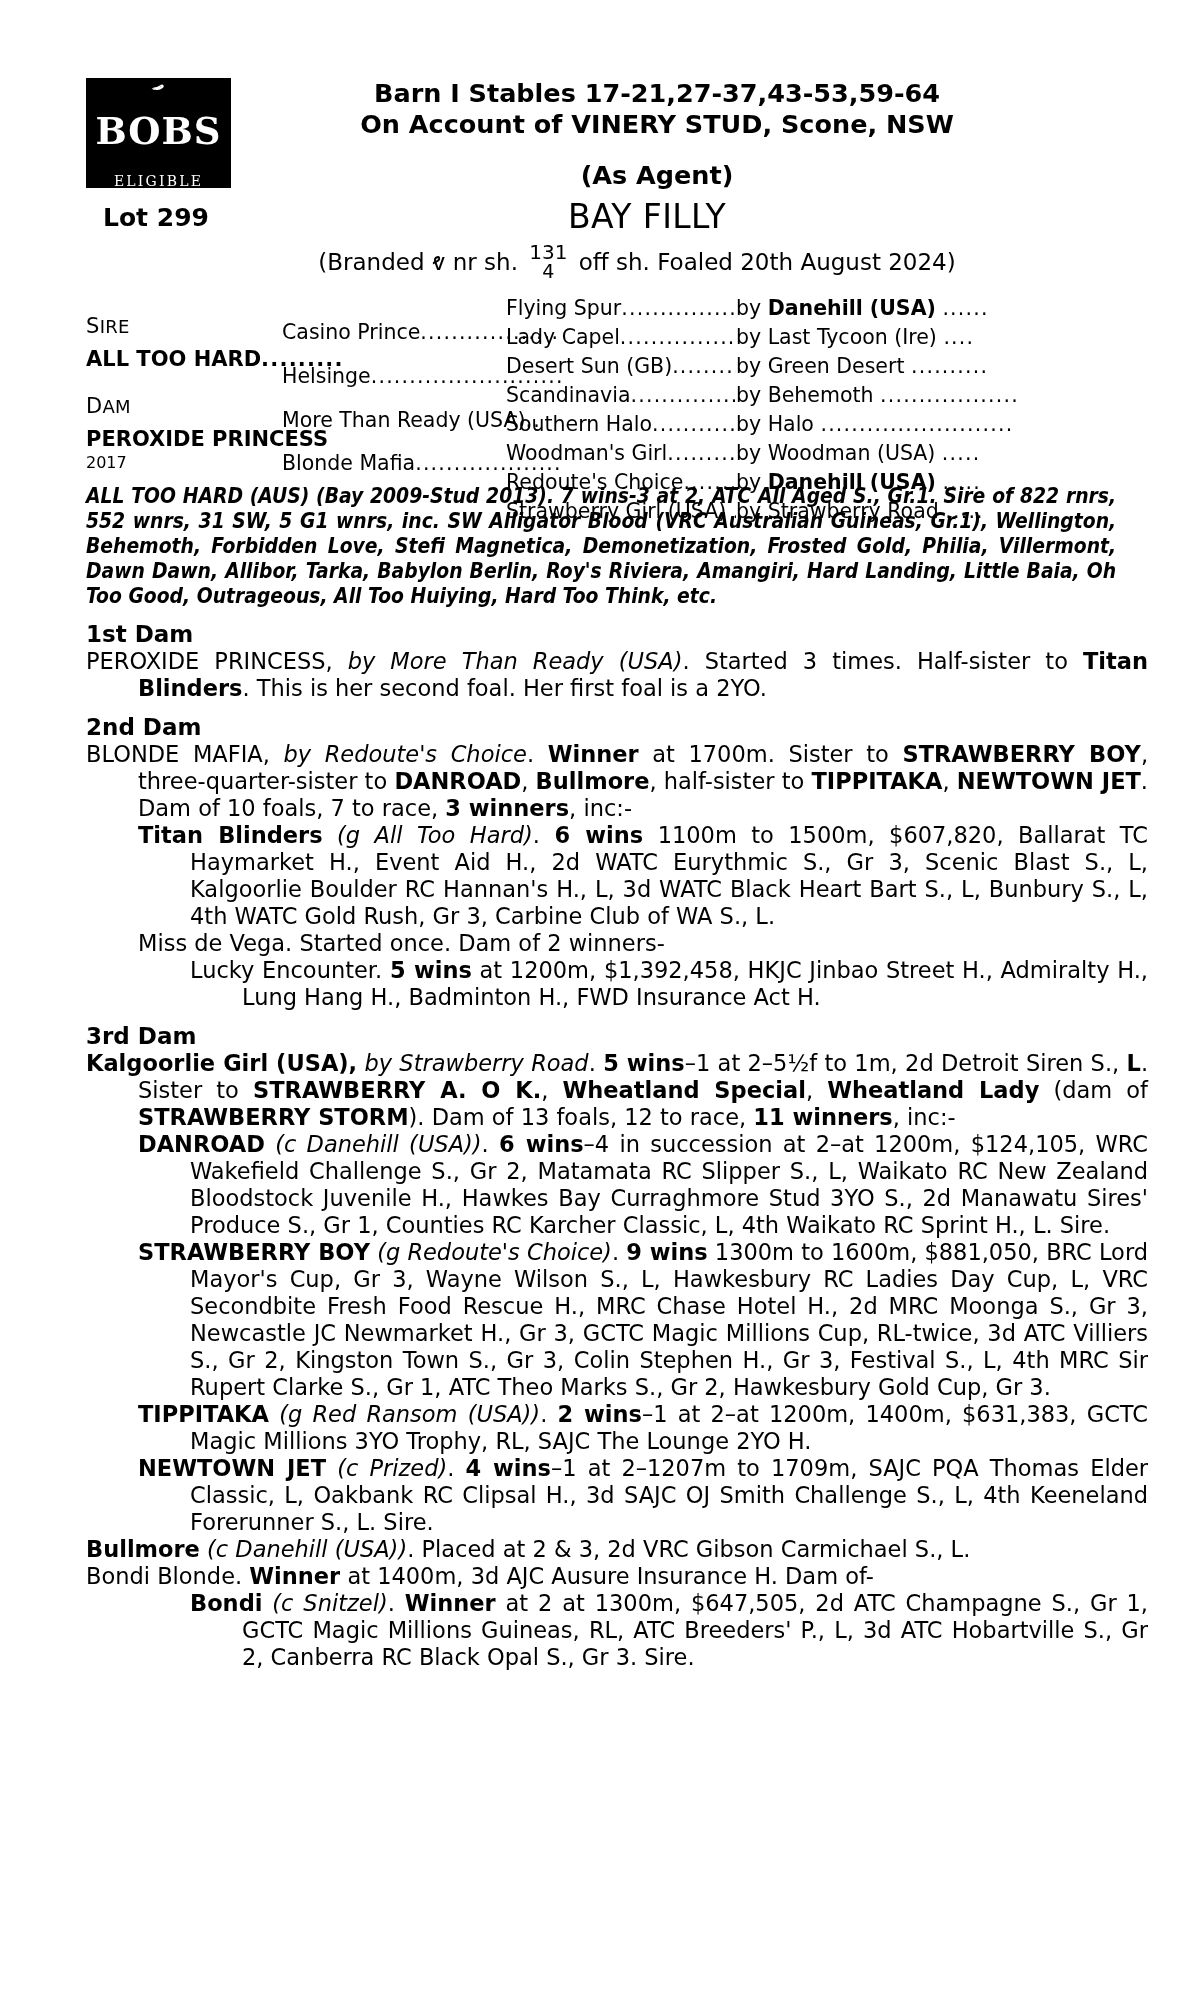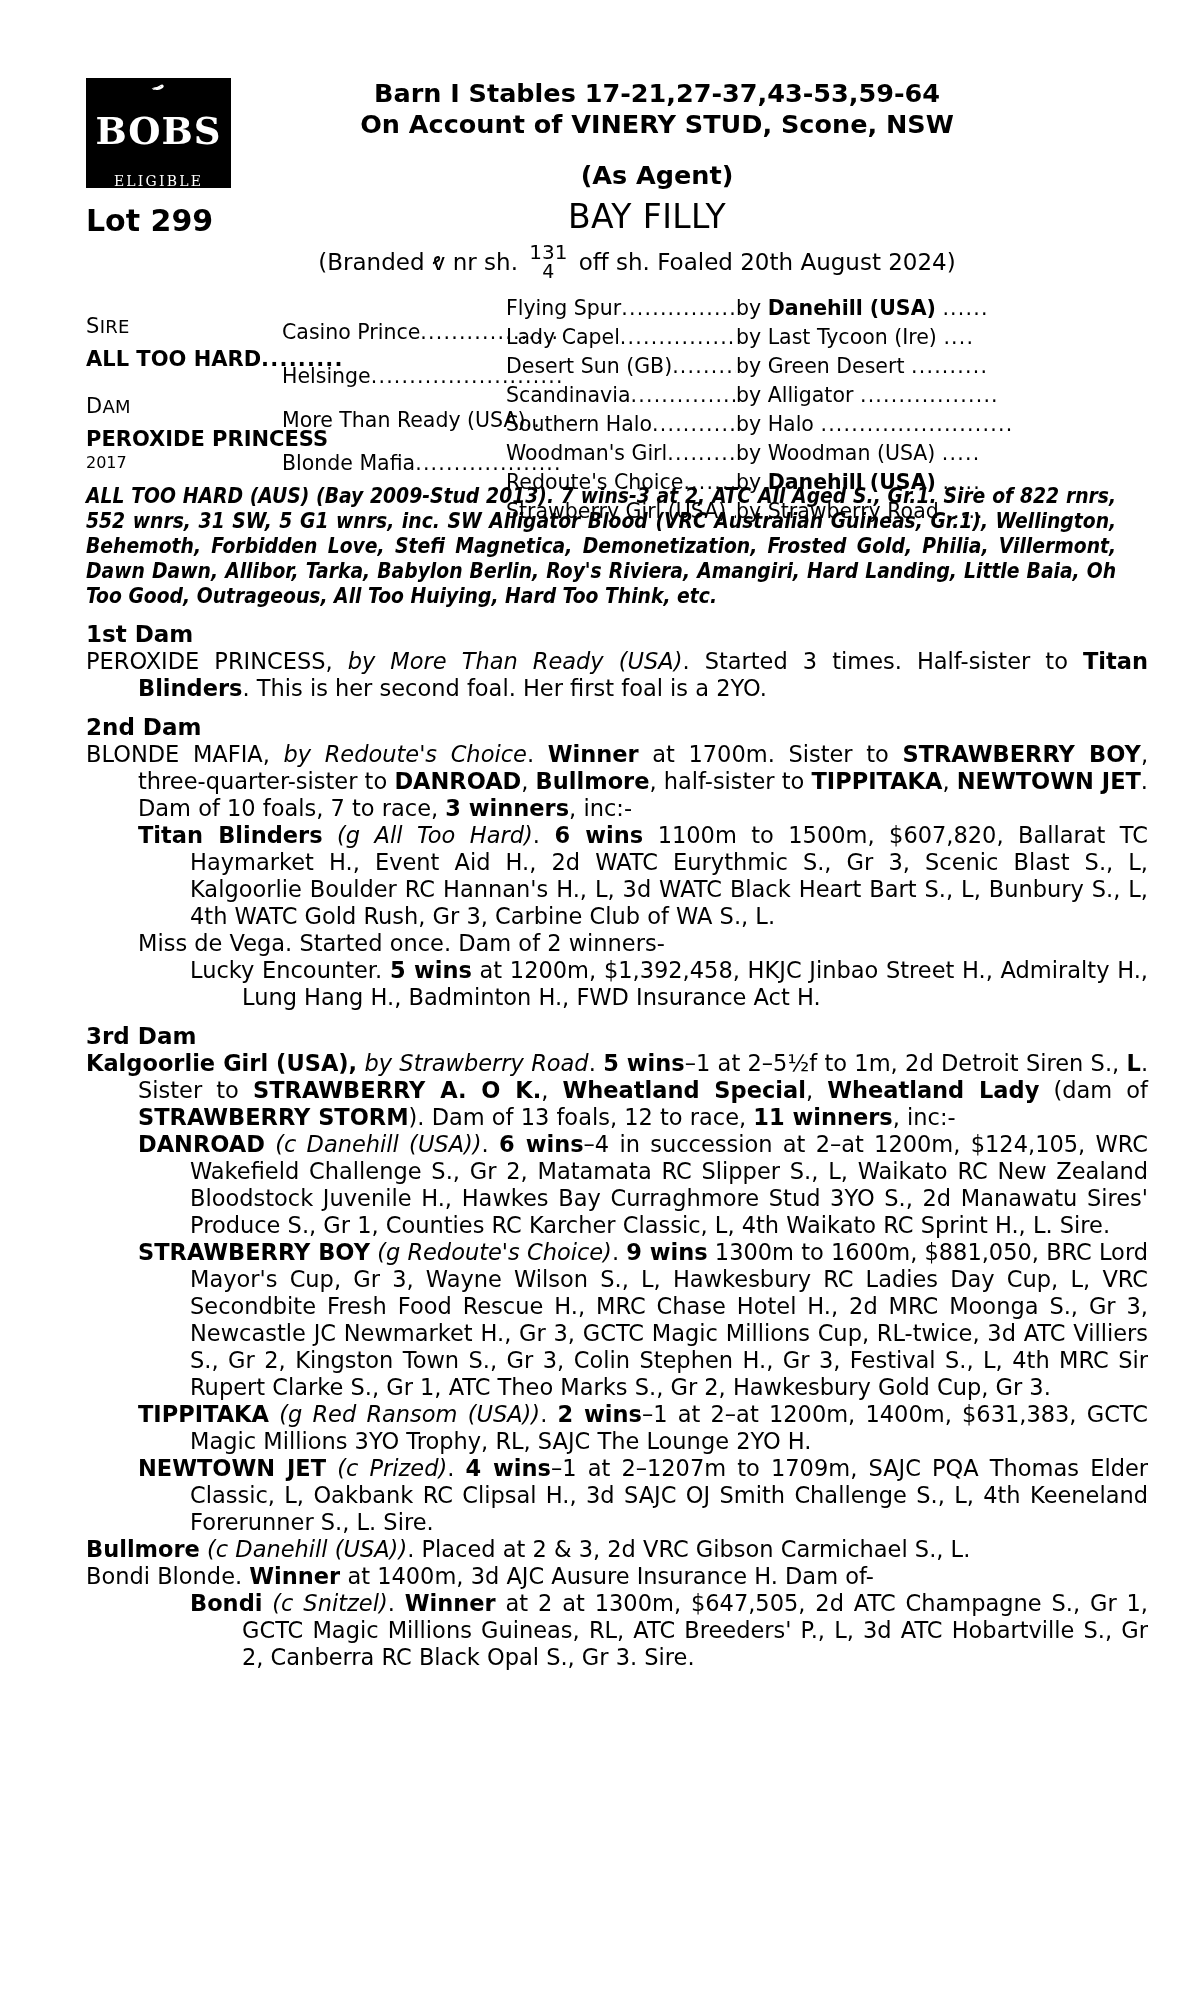--- a/index.html
+++ b/index.html
@@ -84,24 +84,24 @@
     margin-top: 20px;
   }
 
   .lot-row {
     position: relative;
     margin-top: 6px;
     height: 46px;
   }
   .lot-number {
     position: absolute;
-    left: 0;
+    left: 17px;
     top: 6px;
     font-weight: bold;
-    font-size: 30px;
+    font-size: 25px;
   }
   .colour-sex {
     text-align: center;
     padding-left: 60px;
     font-weight: normal;
     font-size: 33px;
     letter-spacing: 0.4px;
   }
 
   .brand-line {
@@ -303,21 +303,21 @@
       <div class="gp-row">
         <span class="gp-dam"><span>Lady Capel</span><span class="dotfill">.................</span></span>
           <span class="gp-sire"><span>by</span> <span>Last Tycoon (Ire)</span> <span class="dotfill">....</span></span>
       </div>
       <div class="gp-row">
         <span class="gp-dam"><span>Desert Sun (GB)</span><span class="dotfill">.........</span></span>
           <span class="gp-sire"><span>by</span> <span>Green Desert</span> <span class="dotfill">..........</span></span>
       </div>
       <div class="gp-row">
         <span class="gp-dam"><span>Scandinavia</span><span class="dotfill">................</span></span>
-          <span class="gp-sire"><span>by</span> <span>Alligator</span> <span class="dotfill">..................</span></span>
+          <span class="gp-sire"><span>by</span> <span>Behemoth</span> <span class="dotfill">..................</span></span>
       </div>
       <div class="gp-row">
         <span class="gp-dam"><span>Southern Halo</span><span class="dotfill">.............</span></span>
           <span class="gp-sire"><span>by</span> <span>Halo</span> <span class="dotfill">.........................</span></span>
       </div>
       <div class="gp-row">
         <span class="gp-dam"><span>Woodman's Girl</span><span class="dotfill">..........</span></span>
           <span class="gp-sire"><span>by</span> <span>Woodman (USA)</span> <span class="dotfill">.....</span></span>
       </div>
       <div class="gp-row">

